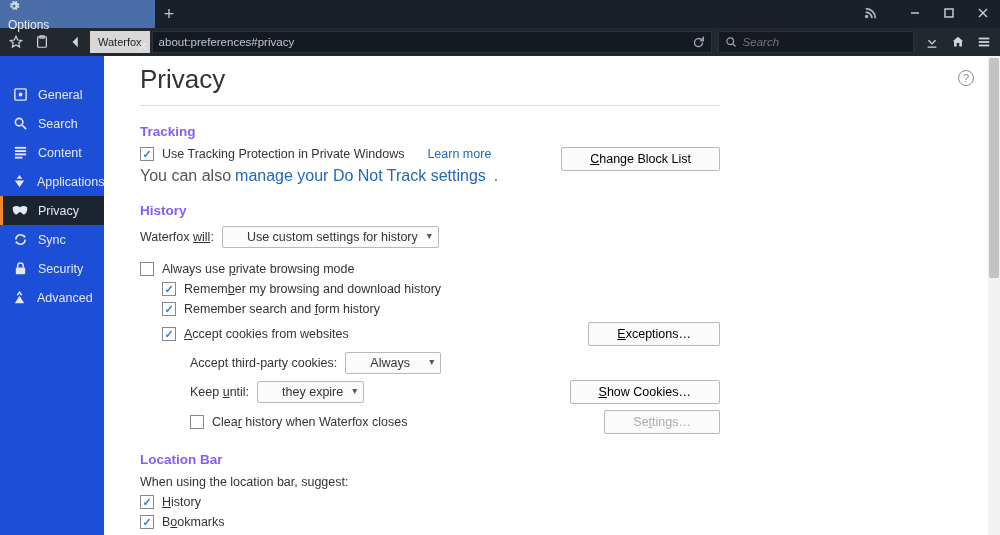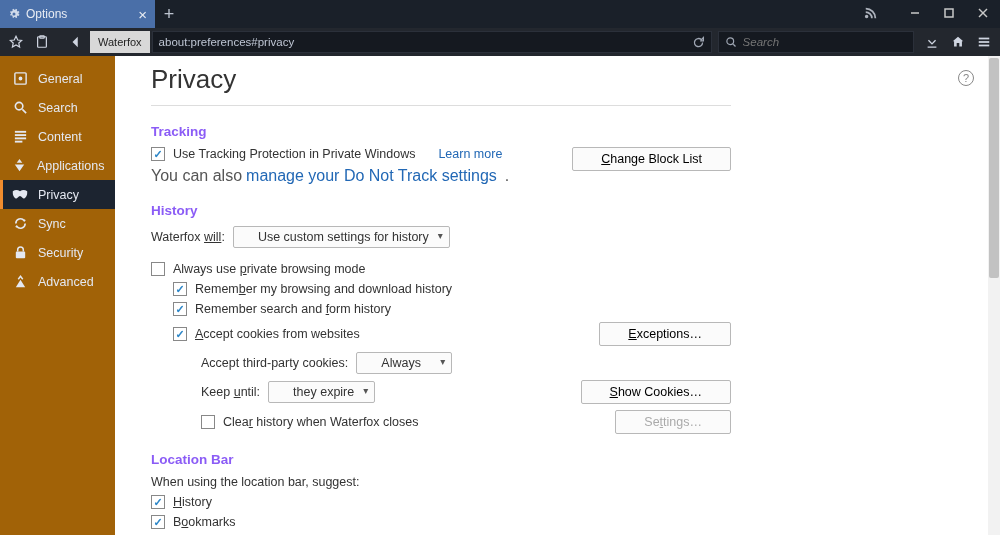--- a/index.html
+++ b/index.html
@@ -1,34 +1,34 @@
 <!DOCTYPE html>
 <html><head>
 <meta charset="utf-8">
 <style>
 * { margin:0; padding:0; box-sizing:border-box; font-family:"Segoe UI",Arial,sans-serif; }
 html,body { width:1000px; height:535px; overflow:hidden; background:#0f1114; }
 .titlebar { height:28px; background:#1a2029; display:flex; align-items:flex-start; position:relative; }
-.tab { height:28px; width:155px; background:#4a6fa8; color:#e8ecf3; font-size:12px; display:flex; align-items:center; padding:0 8px; gap:6px; position:relative; }
+.tab { height:28px; width:155px; background:#4a6fa8; color:#e8ecf3; font-size:12px; display:flex; align-items:flex-start; padding:0 8px; gap:6px; position:relative;flex-direction:column; }
 .tab .cog { width:12px; height:12px; display:inline-flex; }
 .tab .close { margin-left:auto; font-size:15px; cursor:pointer; line-height:1; }
 .newtab { width:28px; height:28px; color:#bcc3cf; font-size:18px; display:flex; align-items:center; justify-content:center; cursor:pointer; }
 .winbtns { position:absolute; right:0; top:0; display:flex; }
 .winbtn { width:34px; height:26px; display:flex; align-items:center; justify-content:center; color:#c8c8c8; font-size:12px; cursor:pointer; }
 .rss { position:absolute; right:112px; top:0; width:34px; height:26px; display:flex; align-items:center; justify-content:center; color:#b8b8b8; }
 .toolbar { height:28px; background:#23272e; display:flex; align-items:center; gap:2px; padding:0 4px; color:#c8cdd8; font-size:12px; }
 .tbtn { width:24px; height:24px; display:flex; align-items:center; justify-content:center; cursor:pointer; color:#c8cdd8; }
 .identity { background:#d8d8d8; color:#222; height:22px; display:flex; align-items:center; padding:0 8px; font-size:11px; }
 .urlbar { flex:0 0 560px; height:22px; background:#151920; border:1px solid #2b303a; display:flex; align-items:center; padding:0 6px; font-size:11.5px; color:#bfc6d4; }
 .reload { margin-left:auto; width:24px; }
 .searchbox { flex:1; height:22px; background:#151920; border:1px solid #2b303a; display:flex; align-items:center; padding:0 6px; gap:6px; font-style:italic; color:#8f97a6; font-size:11.5px; margin-left:4px; }
 .searchbox input { background:transparent; border:none; outline:none; color:#c8cdd8; font-size:11.5px; font-style:italic; width:100%; }
 .right-tools { display:flex; gap:2px; margin-left:4px; }
 .workspace { display:flex; height:479px; }
-.sidebar { width:115px; background:#a16207; padding-top:8px; }
+.sidebar { width:104px; background:#1d4ed8; padding-top:24px; }
 .side-item { height:29px; display:flex; align-items:center; gap:10px; padding:0 12px; color:#e4e8f1; font-size:12.5px; cursor:pointer; }
 .side-item.selected { background:#1c2430; position:relative; }
 .side-item.selected::before { content:""; position:absolute; left:0; top:0; bottom:0; width:3px; background:#f08c2e; }
 .side-icon { width:16px; height:16px; display:inline-flex; align-items:center; justify-content:center; }
 .content-wrap { flex:1; background:#fff; position:relative; overflow:hidden; }
 .content { position:absolute; top:0; bottom:0; left:0; right:12px; overflow-y:auto; padding:0 0 16px 36px; color:#333; }
 .content h1 { font-size:26px; font-weight:400; color:#333; padding:8px 0 10px; border-bottom:1px solid #ddd; max-width:580px; }
 .section { margin-top:18px; max-width:580px; }
 .section h3 { font-size:13.5px; font-weight:600; color:#8b5cf6; margin-bottom:8px; }
 .row { display:flex; align-items:center; gap:8px; font-size:12.5px; margin-bottom:6px; }

